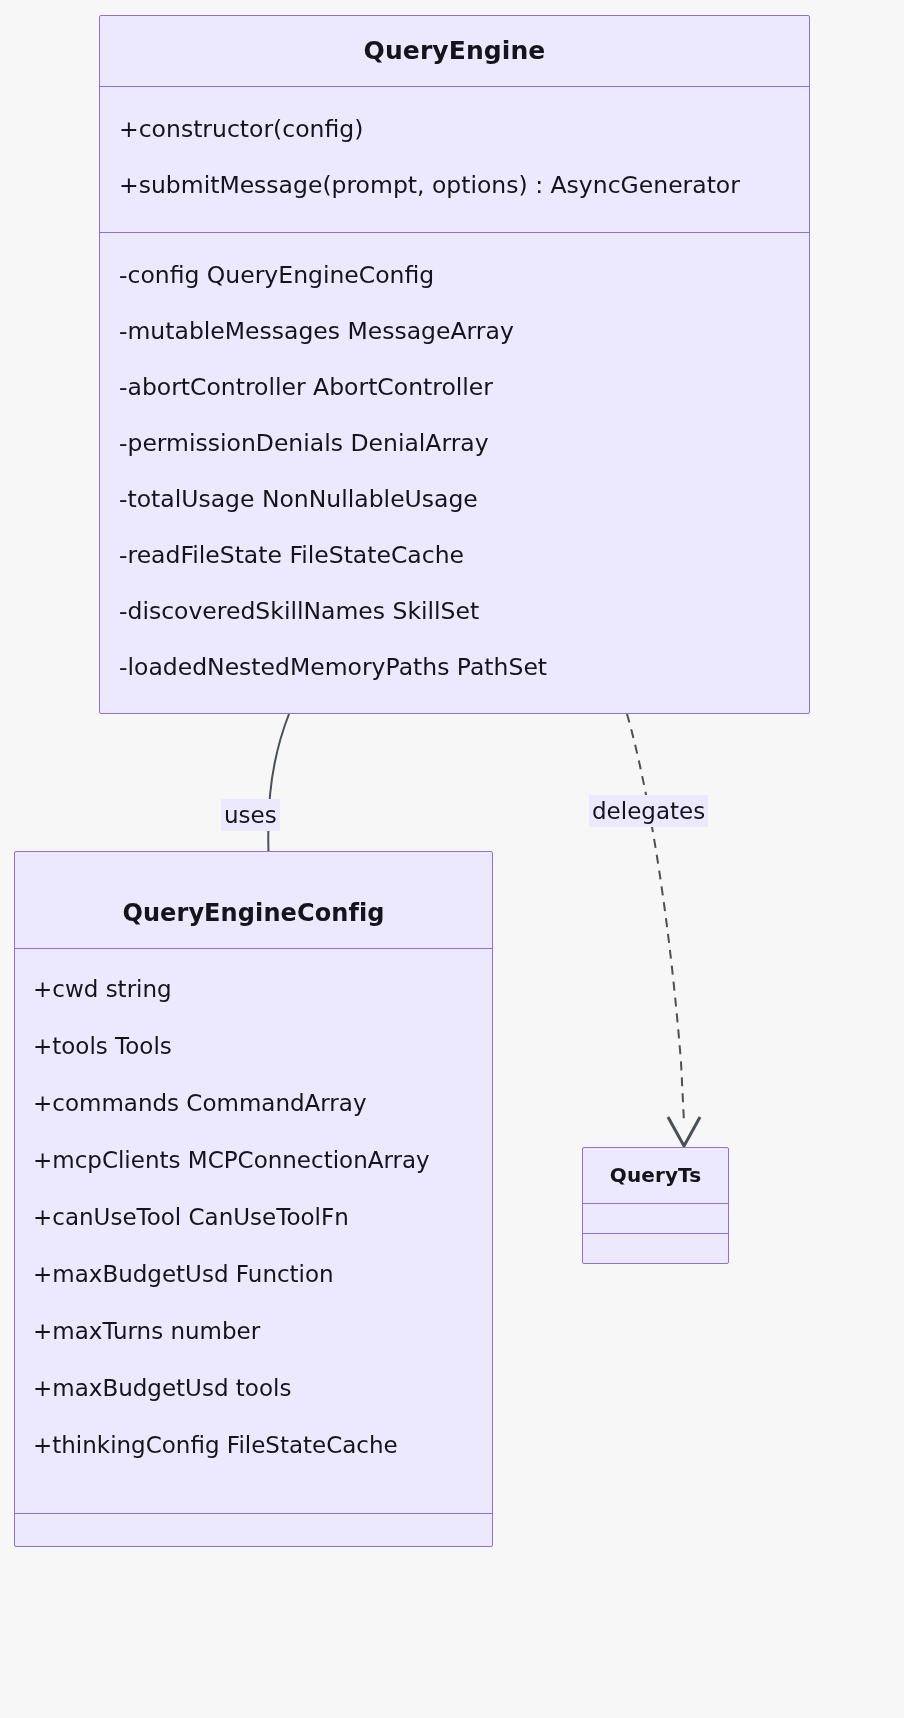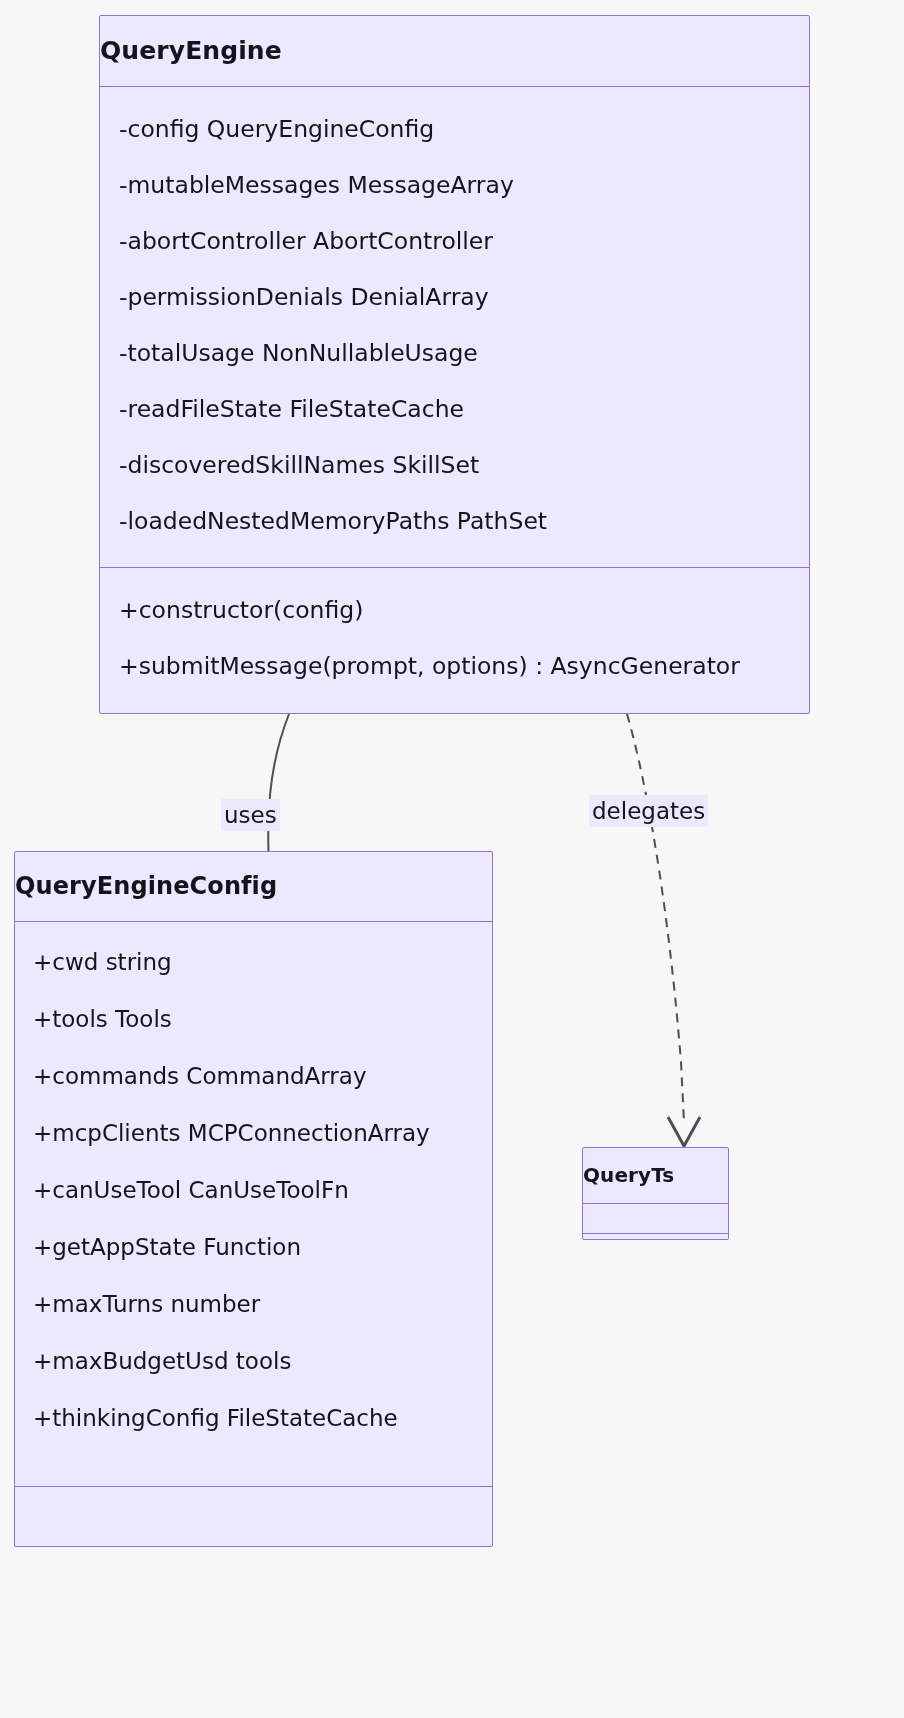--- a/index.html
+++ b/index.html
@@ -31,20 +31,21 @@
 
   
   .class-box {
     position: absolute;
     background: #ece8fd;
     border: 1.6px solid #9271d6;
     border-radius: 2px;
     box-sizing: border-box;
   }
   .class-title {
+    text-align: center;
     font-weight: bold;
     color: #15131c;
     letter-spacing: .1px;
     box-sizing: border-box;
   }
   .compartment {
     border-top: 1.6px solid #9271d6;
     box-sizing: border-box;
   }
   .member {
@@ -83,40 +84,41 @@
   #box-query-engine-config {
     left: 14px;
     top: 851px;
     width: 479px;
     height: 696px;
   }
   #box-query-engine-config .class-title {
     height: 69px;
     line-height: 69px;
     font-size: 24px;
+    margin-top: 27px;
   }
   #box-query-engine-config .attributes {
     height: 565px;
     padding: 12px 0 0 4px;
   }
   #box-query-engine-config .methods {
     height: 60px;
   }
   #box-query-engine-config .member {
     font-size: 23px;
     line-height: 57px;
     padding-left: 14px;
   }
 
   
   #box-query-ts {
     left: 582px;
     top: 1147px;
     width: 147px;
-    height: 93px;
+    height: 117px;
   }
   #box-query-ts .class-title {
     height: 55px;
     line-height: 55px;
     font-size: 20px;
   }
   #box-query-ts .compartment-empty {
     height: 30px;
   }
 
@@ -148,45 +150,45 @@
 
     <path d="M 289 714 C 271 760, 262 810, 273 928" fill="none" stroke="#4a5055" stroke-width="2"></path>
     <path d="M 259 920 L 274 947 L 289 920 Z" fill="#4a5055" stroke="#4a5055" stroke-width="2" stroke-linejoin="round"></path>
 
     <path d="M 627 714 C 646 780, 668 900, 681 1062 L 684 1122" fill="none" stroke="#4a5055" stroke-width="2" stroke-dasharray="9 7"></path>
     <path d="M 668 1117 L 684 1146 L 700 1117" fill="none" stroke="#4a5055" stroke-width="3" stroke-linejoin="round" stroke-linecap="butt"></path>
   </svg>
 
   <div class="class-box" id="box-query-engine">
     <div class="class-title">QueryEngine</div>
+    <div class="compartment methods">
+      <div class="member">+constructor(config)</div>
+      <div class="member">+submitMessage(prompt, options) : AsyncGenerator</div>
+    </div>
     <div class="compartment attributes">
       <div class="member">-config QueryEngineConfig</div>
       <div class="member">-mutableMessages MessageArray</div>
       <div class="member">-abortController AbortController</div>
       <div class="member">-permissionDenials DenialArray</div>
       <div class="member">-totalUsage NonNullableUsage</div>
       <div class="member">-readFileState FileStateCache</div>
       <div class="member">-discoveredSkillNames SkillSet</div>
       <div class="member">-loadedNestedMemoryPaths PathSet</div>
     </div>
-    <div class="compartment methods">
-      <div class="member">+constructor(config)</div>
-      <div class="member">+submitMessage(prompt, options) : AsyncGenerator</div>
-    </div>
   </div>
 
   <div class="class-box" id="box-query-engine-config">
     <div class="class-title">QueryEngineConfig</div>
     <div class="compartment attributes">
       <div class="member">+cwd string</div>
       <div class="member">+tools Tools</div>
       <div class="member">+commands CommandArray</div>
       <div class="member">+mcpClients MCPConnectionArray</div>
       <div class="member">+canUseTool CanUseToolFn</div>
-      <div class="member">+getAppState Function</div>
+      <div class="member">+maxBudgetUsd Function</div>
       <div class="member">+maxTurns number</div>
       <div class="member">+maxBudgetUsd tools</div>
       <div class="member">+thinkingConfig FileStateCache</div>
     </div>
     <div class="compartment methods"></div>
   </div>
 
   <div class="class-box" id="box-query-ts">
     <div class="class-title">QueryTs</div>
     <div class="compartment compartment-empty"></div>

